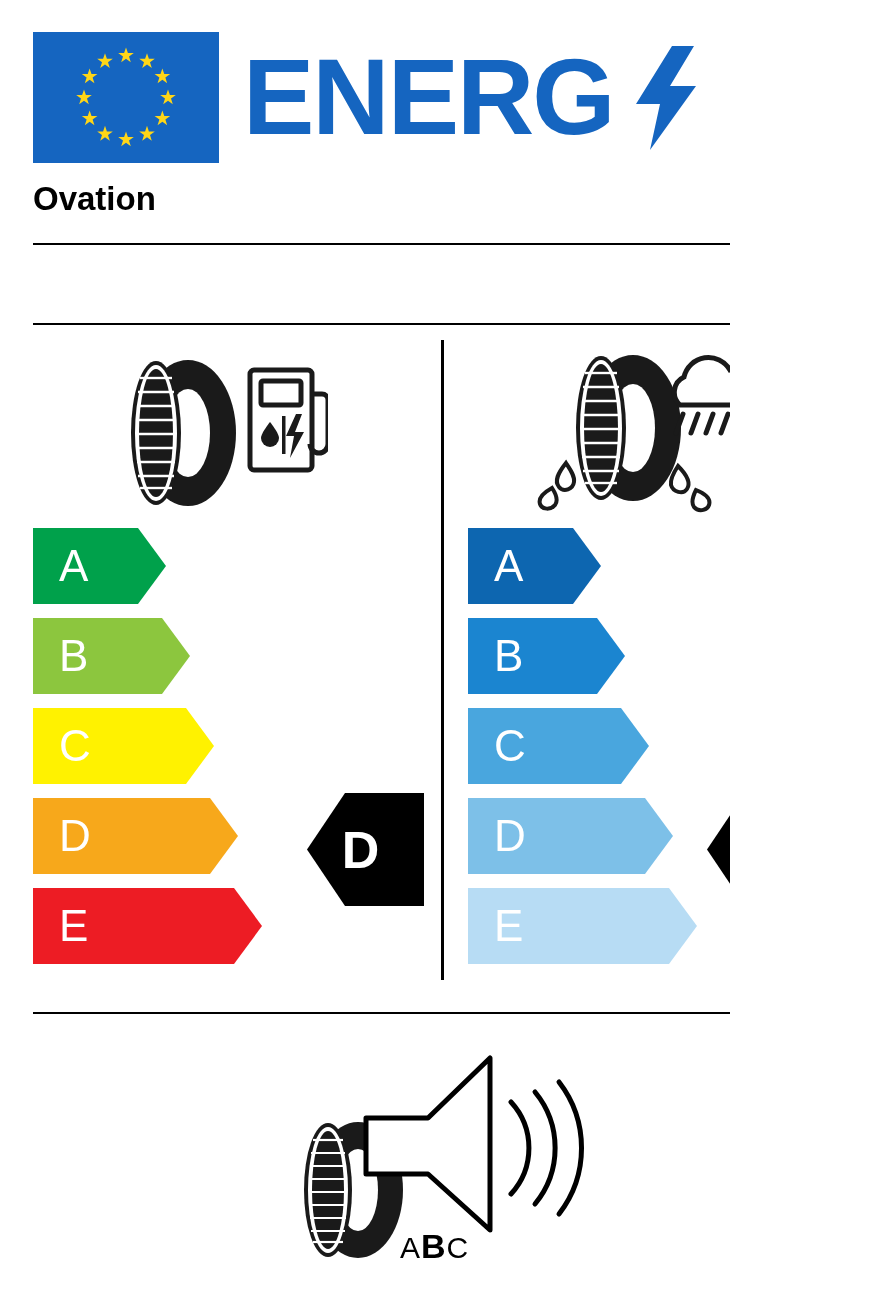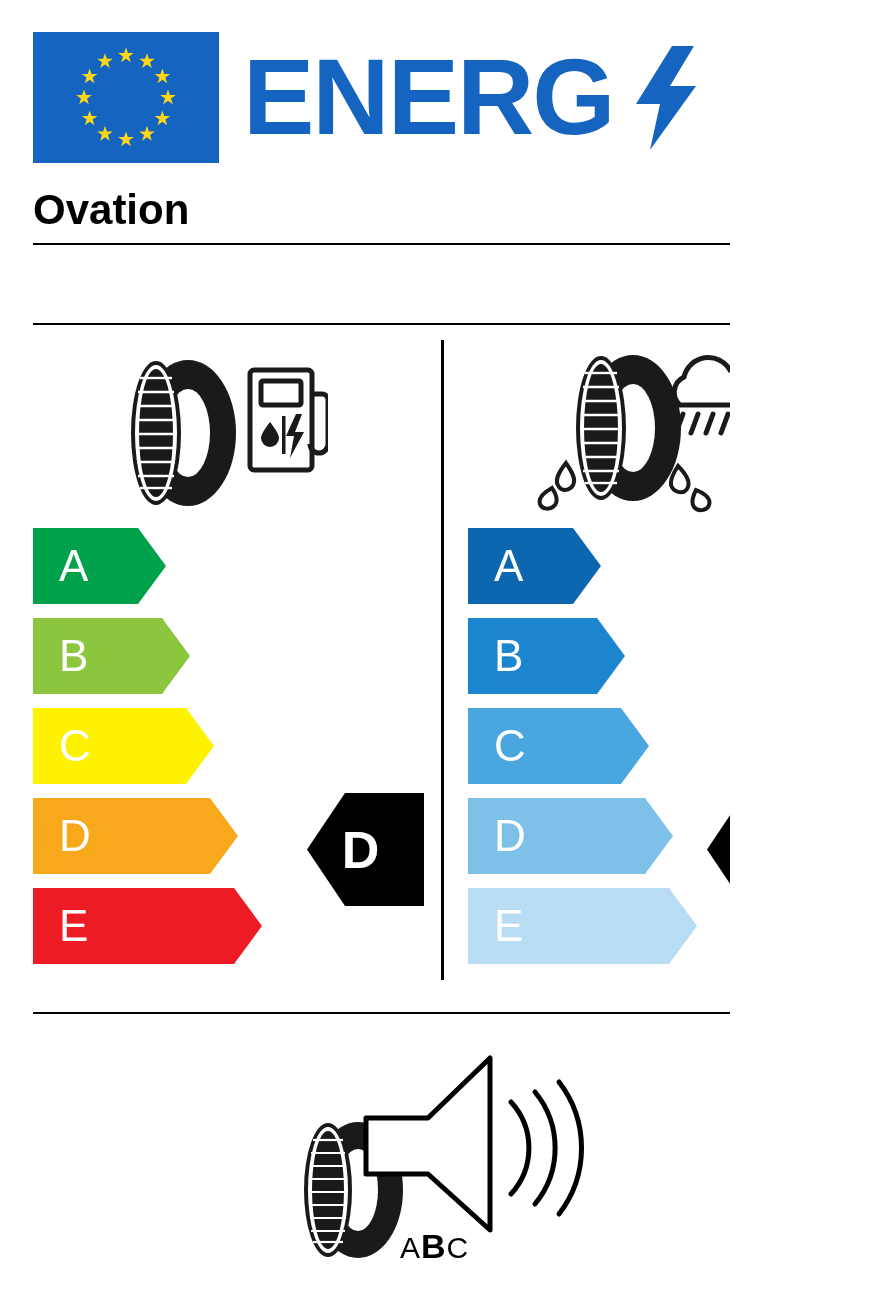--- a/index.html
+++ b/index.html
@@ -47,22 +47,22 @@
     position: absolute;
     left: 636px;
     top: 46px;
     width: 60px;
     height: 104px;
   }
 
   .brand {
     position: absolute;
     left: 33px;
-    top: 186px;
-    font-size: 42px;
+    top: 180px;
+    font-size: 33px;
     font-weight: bold;
     color: #000;
   }
 
   .rule {
     position: absolute;
     background: #000;
     height: 2px;
   }
   .rule-1 { left: 33px; top: 243px; width: 820px; }

